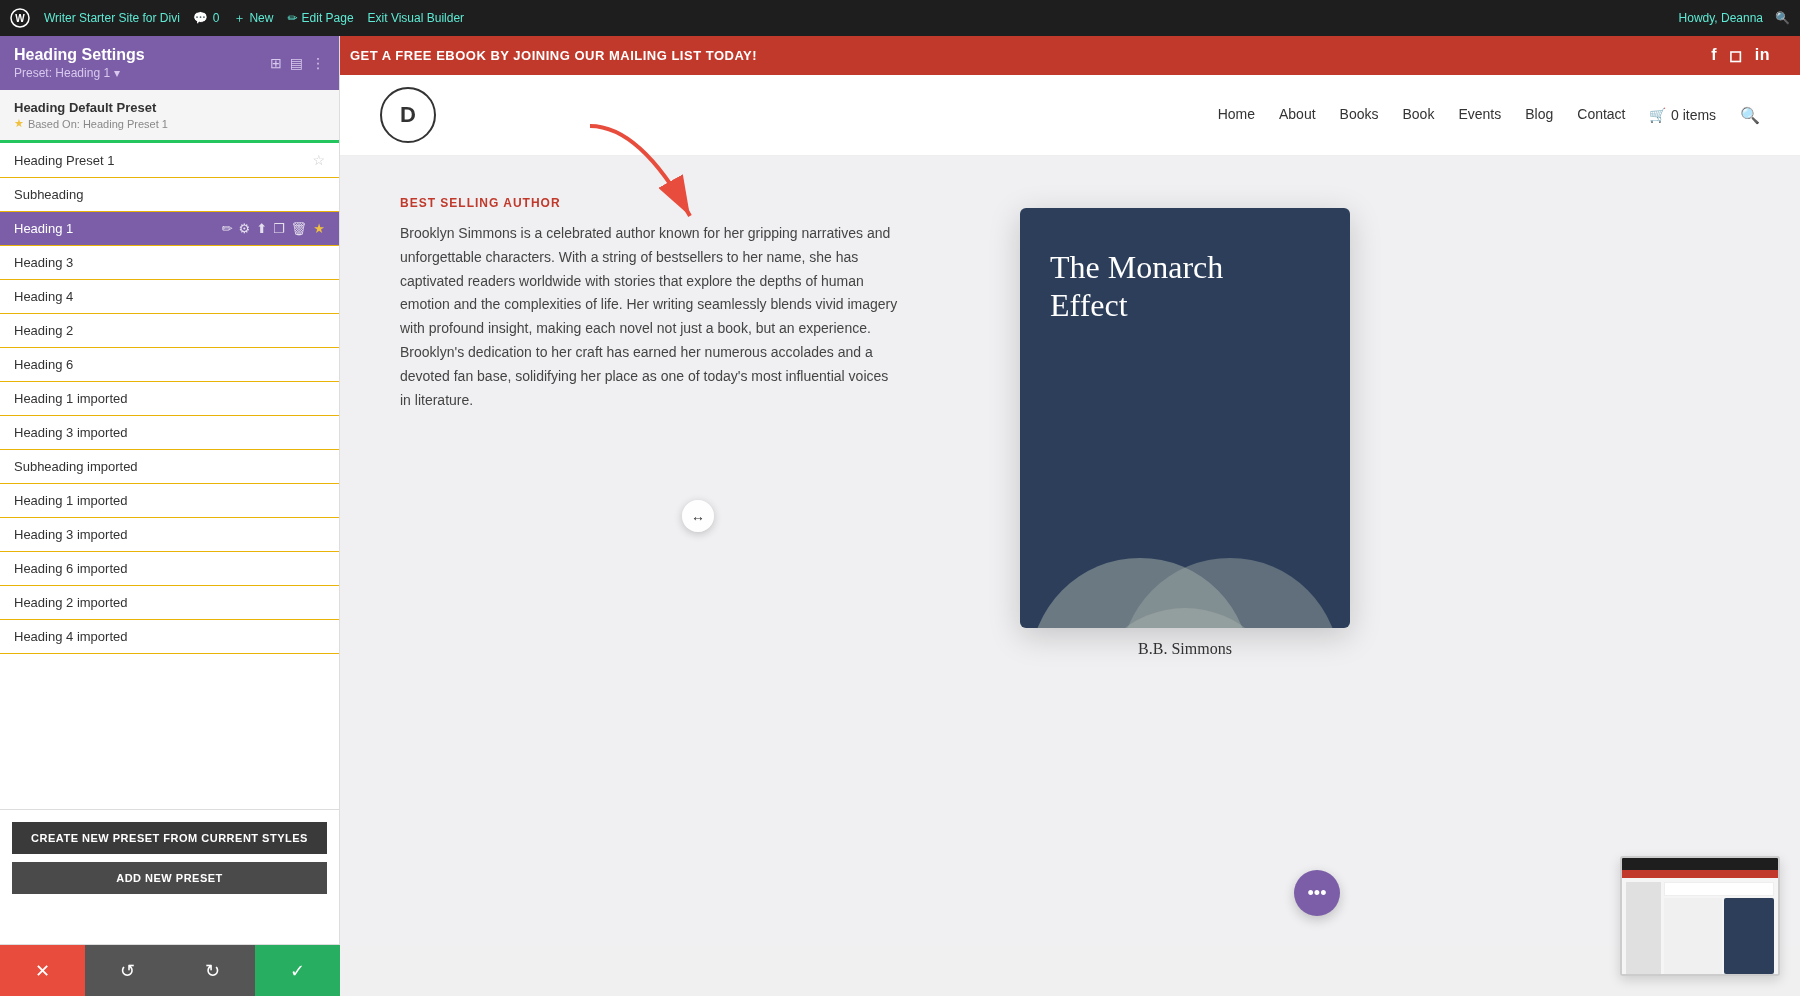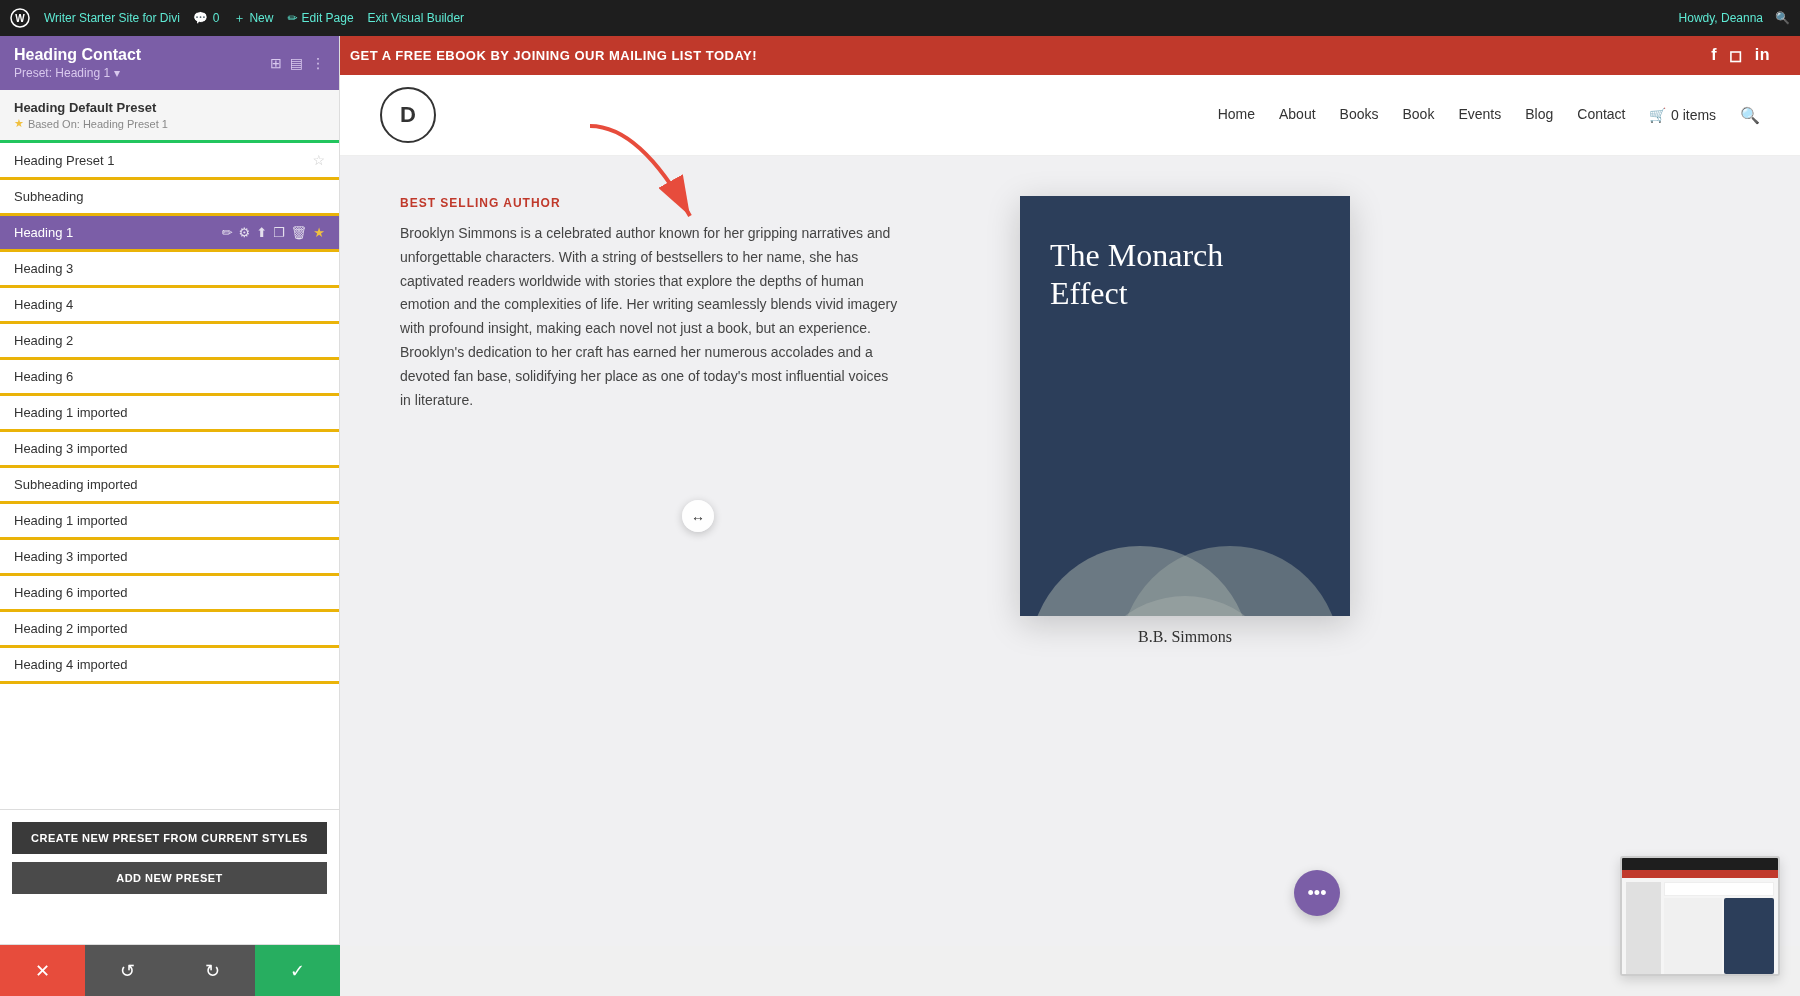--- a/index.html
+++ b/index.html
@@ -59,21 +59,21 @@
     }
     .preset-default-name { font-size: 13px; font-weight: 600; color: #333; }
     .preset-based-on { font-size: 11px; color: #888; display: flex; align-items: center; gap: 4px; margin-top: 2px; }
     .star-icon { color: #f0c040; }
 
     .preset-item {
       padding: 9px 14px;
       font-size: 13px;
       color: #333;
       cursor: pointer;
-      border-bottom: 3px solid #eab308;
+      border-bottom: 1px solid #eab308;
       display: flex;
       align-items: center;
       justify-content: space-between;
     }
     .preset-item.active {
       background: #7b5ea7;
       color: #fff;
     }
     .preset-item-actions {
       display: flex;
@@ -227,29 +227,30 @@
       color: #444;
       line-height: 1.7;
       max-width: 500px;
     }
 
     
     .book-cover {
       width: 330px;
       height: 420px;
       background: #2c3e5a;
-      border-radius: 0;
+      border-radius: 6px;
       display: flex;
       flex-direction: column;
       align-items: flex-start;
       justify-content: flex-start;
       padding: 40px 30px 20px;
       position: relative;
       overflow: hidden;
       box-shadow: 0 8px 32px rgba(0,0,0,0.18);
+      margin-top: 12px;
     }
     .book-title {
       color: #fff;
       font-size: 32px;
       font-weight: 300;
       font-family: Georgia, serif;
       line-height: 1.2;
       z-index: 2;
       position: relative;
     }
@@ -367,21 +368,21 @@
   </div>
 </div>
 
 <div class="main-layout">
 
   <div class="left-panel">
     <div class="panel-content">
 
       <div class="panel-header">
         <div>
-          <div class="panel-header-title">Heading Contact</div>
+          <div class="panel-header-title">Heading Settings</div>
           <div class="panel-header-subtitle">
             <span style="cursor:pointer;">Preset: Heading 1</span>
             <span>▾</span>
           </div>
         </div>
         <div class="panel-header-icons">
           <span class="panel-header-icon">⊞</span>
           <span class="panel-header-icon">▤</span>
           <span class="panel-header-icon">⋮</span>
         </div>

